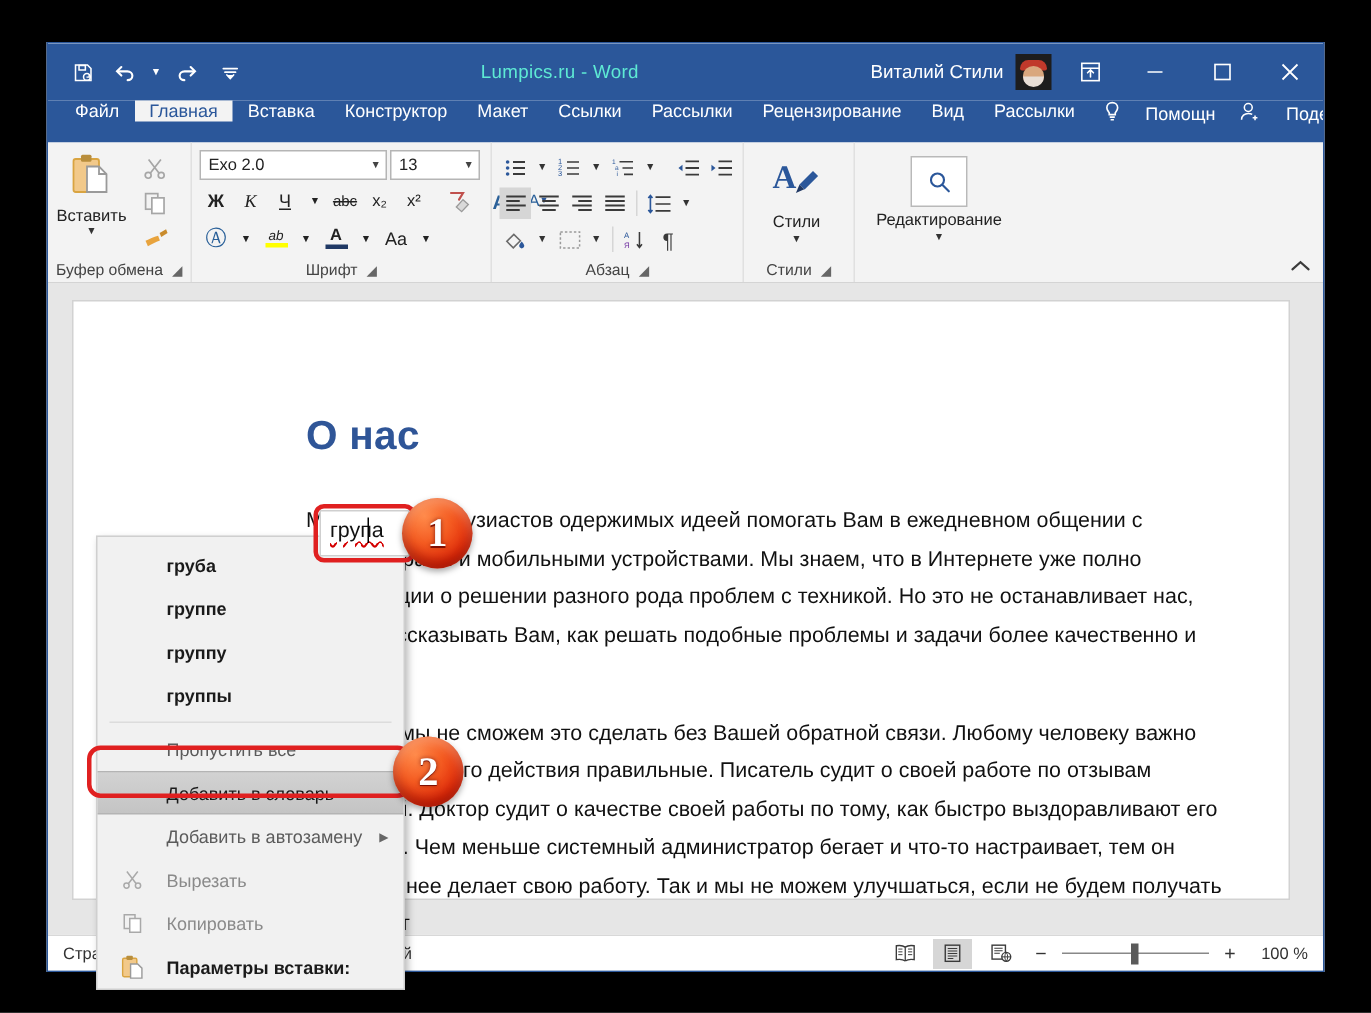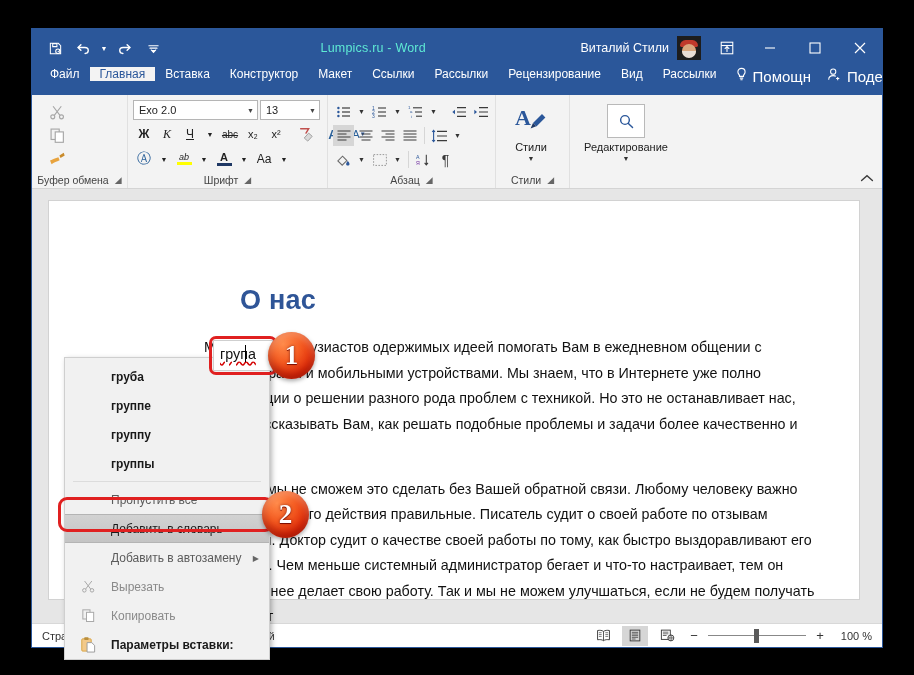--- a/index.html
+++ b/index.html
@@ -110,22 +110,22 @@
   .tab-sep {
     width: 1px; margin: 7px 0;
     background: rgba(255,255,255,.28);
   }
   .tabrow-right {
     margin-left: auto;
     display: flex; align-items: center;
     padding-right: 8px;
   }
   .tellme, .share {
-    display: flex; align-items: center; gap: 5px;
-    color: #fff; font-size: 15px;
+    display: flex; align-items: center; gap: 16px;
+    color: #fff; font-size: 12px;
     padding: 0 8px;
     white-space: nowrap;
   }
 
   
   .ribbon {
     height: 94px;
     background: #f3f3f3;
     border-bottom: 1px solid #d4d4d4;
     display: flex;
@@ -235,25 +235,24 @@
   }
   .page {
     position: absolute;
     left: 16px; top: 11px;
     width: 812px; height: 400px;
     background: #fff;
     border: 1px solid #d2d2d2;
   }
   .doc-h1 {
     position: absolute;
-    left: 155px; top: 84px;
+    left: 155px; top: 74px;
     font-size: 27px; font-weight: bold;
     color: #2f5597;
     letter-spacing: .2px;
-    margin-left: 36px;
   }
   .doc-body {
     position: absolute;
     left: 155px; top: 134px;
     width: 620px;
     font-size: 14.3px;
     color: #111;
     line-height: 25.5px;
   }
   .doc-body p { margin-bottom: 14px; }
@@ -493,20 +492,32 @@
           </span>
           <span>Поделиться</span>
         </div>
       </div>
     </div>
 
     <div class="ribbon">
 
       <div class="grp g-clip">
         <div class="grp-body">
+          <div class="clip-left">
+            <span>
+              <svg width="32" height="32" viewBox="0 0 32 32" fill="none">
+                <rect x="4" y="6" width="17" height="22" rx="1.5" fill="#f2c98a" stroke="#d9a441" stroke-width="1.2"></rect>
+                <rect x="9" y="3.2" width="7" height="4.6" rx="1" fill="#b98e3c"></rect>
+                <path d="M13 11h8l5 5v12h-13z" fill="#fff" stroke="#9a9a9a" stroke-width="1.2"></path>
+                <path d="M21 11v5h5" fill="none" stroke="#9a9a9a" stroke-width="1.2"></path>
+              </svg>
+            </span>
+            <span class="clip-label">Вставить</span>
+            <span class="clip-caret">▼</span>
+          </div>
           <div class="clip-right">
             <span class="mini">
               <svg width="17" height="17" viewBox="0 0 18 18" fill="none" stroke="#a6a6a6" stroke-width="1.2">
                 <circle cx="4" cy="13.6" r="2.1"></circle>
                   <circle cx="13.2" cy="13.6" r="2.1"></circle>
                 <path d="M5.6 12L13 2.4M11.6 12L4.3 2.4"></path>
               </svg>
             </span>
             <span class="mini">
               <svg width="17" height="17" viewBox="0 0 18 18" fill="none" stroke="#a6a6a6" stroke-width="1.2">

